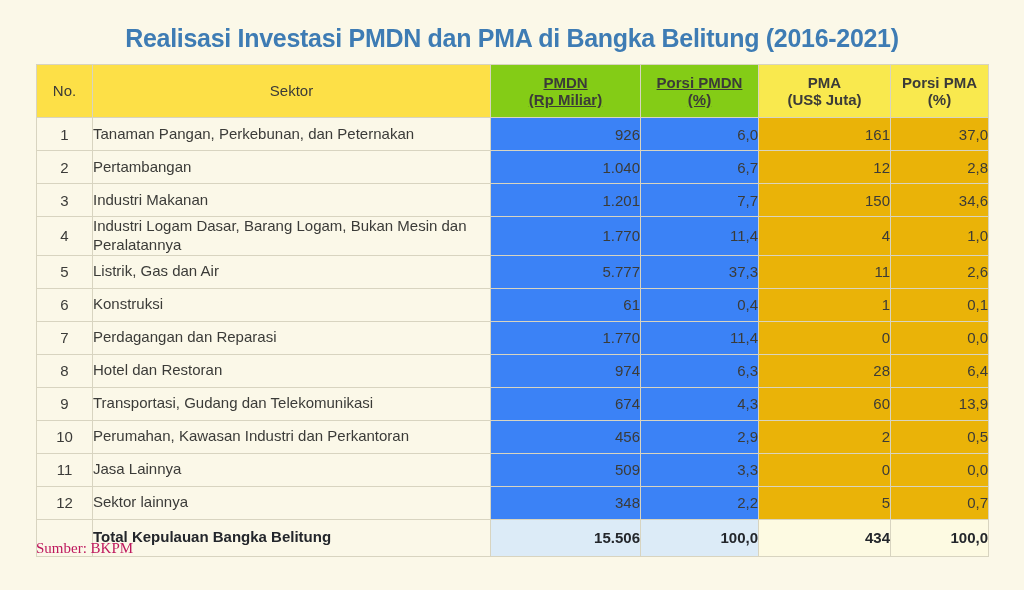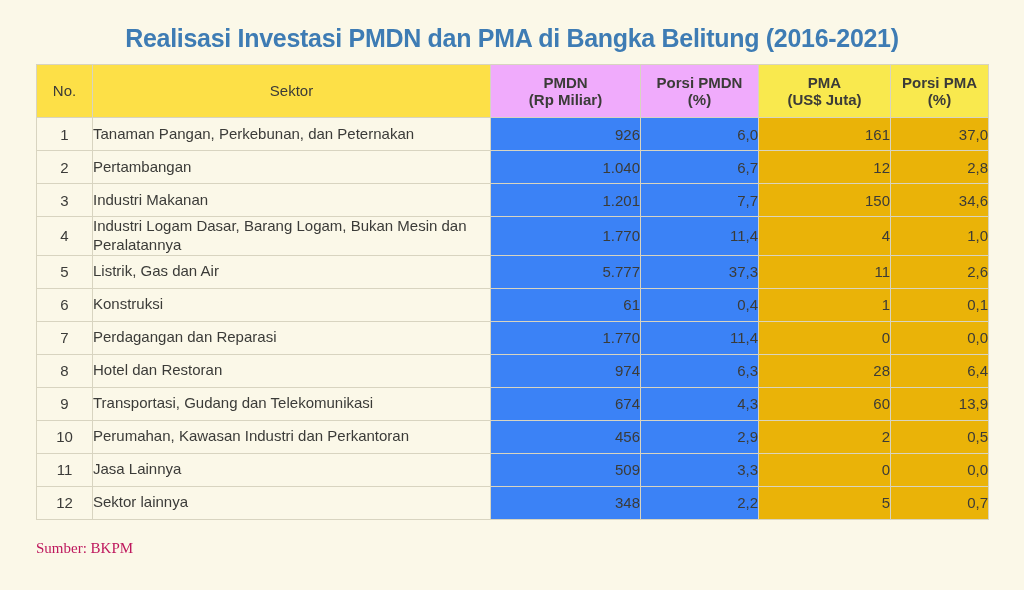--- a/index.html
+++ b/index.html
@@ -65,22 +65,23 @@
     text-align: center;
     color: #23262B;
   }
   th.h-no, th.h-sek {
     background: #fde047;
     font-weight: normal;
     font-size: 16px;
   }
   th.h-sek { font-weight: normal; }
   th.h-pmdn, th.h-ppmdn {
-    background: #f0abfc;
+    background: #84cc16;
     border-color: #4BA3DE;
+    text-decoration: underline;
   }
   th.h-pma, th.h-ppma {
     background: #F9E94E;
     border-color: #F9E94E;
   }
 
   
   tbody td {
     height: 32px;
   }
@@ -258,19 +259,27 @@
           <td class="num-y">0,0</td>
         </tr>
         <tr>
           <td class="no">12</td>
           <td class="sektor">Sektor lainnya</td>
           <td class="num-b">348</td>
           <td class="num-b">2,2</td>
           <td class="num-y">5</td>
           <td class="num-y">0,7</td>
         </tr>
+        <tr class="total">
+          <td class="no"></td>
+          <td class="sektor">Total Kepulauan Bangka Belitung</td>
+          <td class="num-b">15.506</td>
+          <td class="num-b">100,0</td>
+          <td class="num-y">434</td>
+          <td class="num-y">100,0</td>
+        </tr>
       </tbody>
     </table>
   </div>
 
   <div class="source">Sumber: BKPM</div>
 
 </div>
 
 </body></html>

